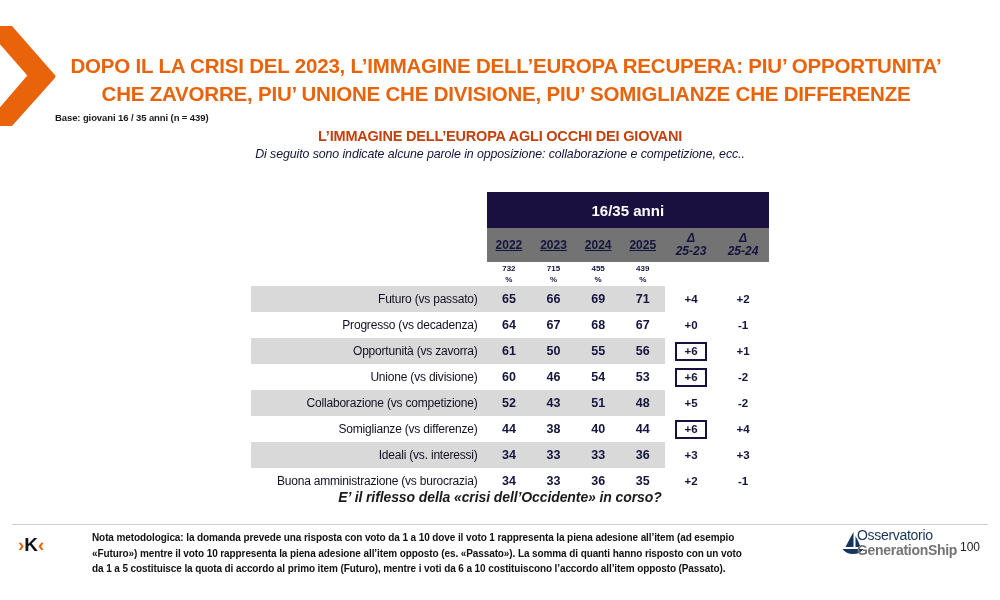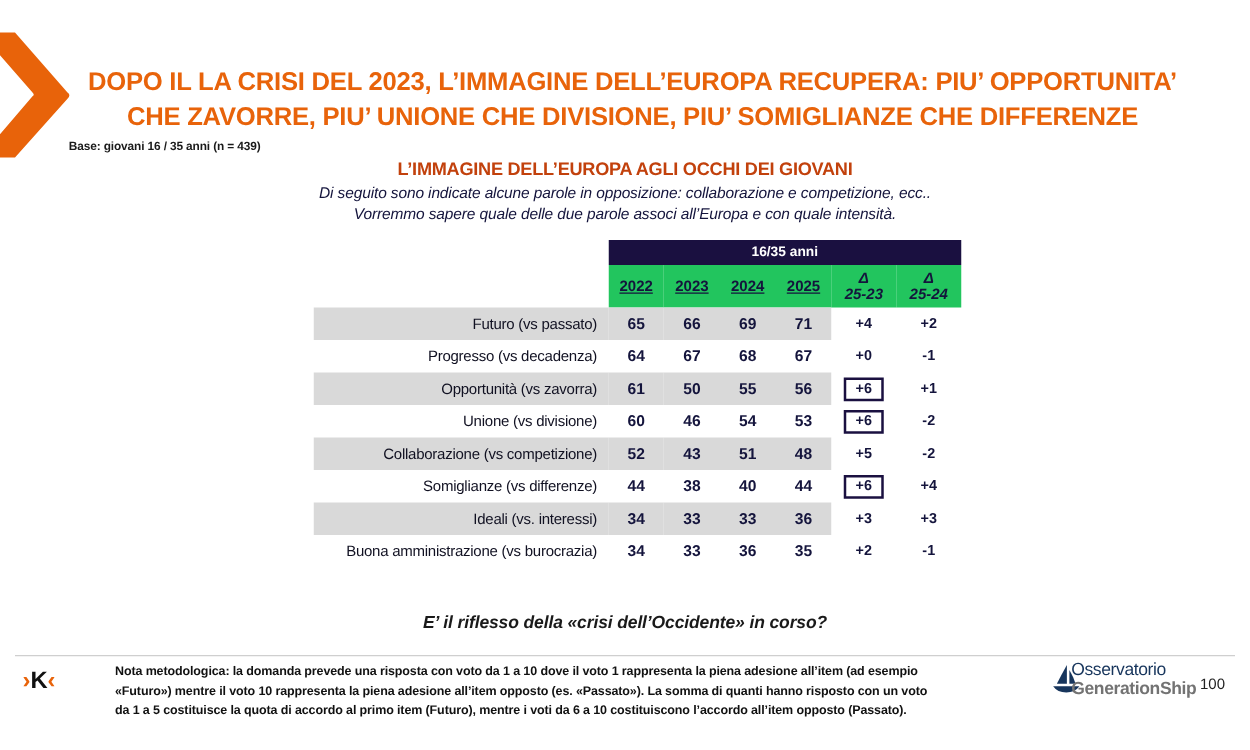--- a/index.html
+++ b/index.html
@@ -32,27 +32,27 @@
     letter-spacing:-0.1px;
   }
   
   .tbl{position:absolute;left:251px;top:192px;width:518px;}
   .tbl table{border-collapse:collapse;width:100%;table-layout:fixed;}
   .tbl col.lbl{width:227px;}
   .tbl col.yr{width:43px;}
   .tbl col.dl{width:50px;}
 
   .hdr-band td{
-    background:#1a1040;color:#ffffff;font-weight:bold;font-size:11px;
-    text-align:center;height:20px;padding:0;
+    background:#1a1040;color:#ffffff;font-weight:bold;font-size:15px;
+    text-align:center;height:36px;padding:0;
   }
   .hdr-band td.spacer{background:transparent;}
 
   .hdr-years td{
-    background:#22c55e;color:#14143c;font-weight:bold;font-size:12px;
+    background:#737373;color:#14143c;font-weight:bold;font-size:12px;
     text-align:center;height:34px;padding:0;vertical-align:middle;
   }
   .hdr-years td.spacer{background:transparent;}
   .hdr-years .yr-lbl{text-decoration:underline;}
   .delta-head{font-size:11px;line-height:13px;font-style:italic;font-weight:bold;}
   .delta-head .sym{font-size:12px;font-style:italic;}
 
   .hdr-n td{
     background:#ffffff;color:#14143c;font-weight:bold;font-size:8px;
     text-align:center;height:24px;padding:0;vertical-align:middle;line-height:11px;
@@ -108,21 +108,20 @@
 <div class="title">
   <span class="l1">DOPO IL LA CRISI DEL 2023, L’IMMAGINE DELL’EUROPA RECUPERA: PIU’ OPPORTUNITA’</span>
   <span class="l2">CHE ZAVORRE, PIU’ UNIONE CHE DIVISIONE, PIU’ SOMIGLIANZE CHE DIFFERENZE</span>
 </div>
 
 <div class="base">Base: giovani 16 / 35 anni (n = 439)</div>
 
 <div class="chart-title">L’IMMAGINE DELL’EUROPA AGLI OCCHI DEI GIOVANI</div>
 <div class="chart-sub">
   <span>Di seguito sono indicate alcune parole in opposizione: collaborazione e competizione, ecc..</span><br>
-  <span>Vorremmo sapere quale delle due parole associ all’Europa e con quale intensità.</span>
 </div>
 
 <div class="tbl">
   <table>
     <colgroup>
       <col class="lbl">
         <col class="yr">
         <col class="yr">
         <col class="yr">
         <col class="yr">
@@ -142,20 +141,29 @@
         <td><span class="yr-lbl">2025</span></td>
         <td class="delta-head">
           <span class="sym">Δ</span><br>
           <span>25-23</span>
         </td>
         <td class="delta-head">
           <span class="sym">Δ</span><br>
           <span>25-24</span>
         </td>
       </tr>
+      <tr class="hdr-n">
+        <td></td>
+        <td><span>732</span><br><span>%</span></td>
+        <td><span>715</span><br><span>%</span></td>
+        <td><span>455</span><br><span>%</span></td>
+        <td><span>439</span><br><span>%</span></td>
+        <td></td>
+        <td></td>
+      </tr>
 
     <tr class="drow shade">
           <td class="label">Futuro (vs passato)</td>
           <td class="val">65</td>
           <td class="val">66</td>
           <td class="val">69</td>
           <td class="val">71</td>
           <td class="dlt">+4</td>
           <td class="dlt">+2</td>
         </tr>

